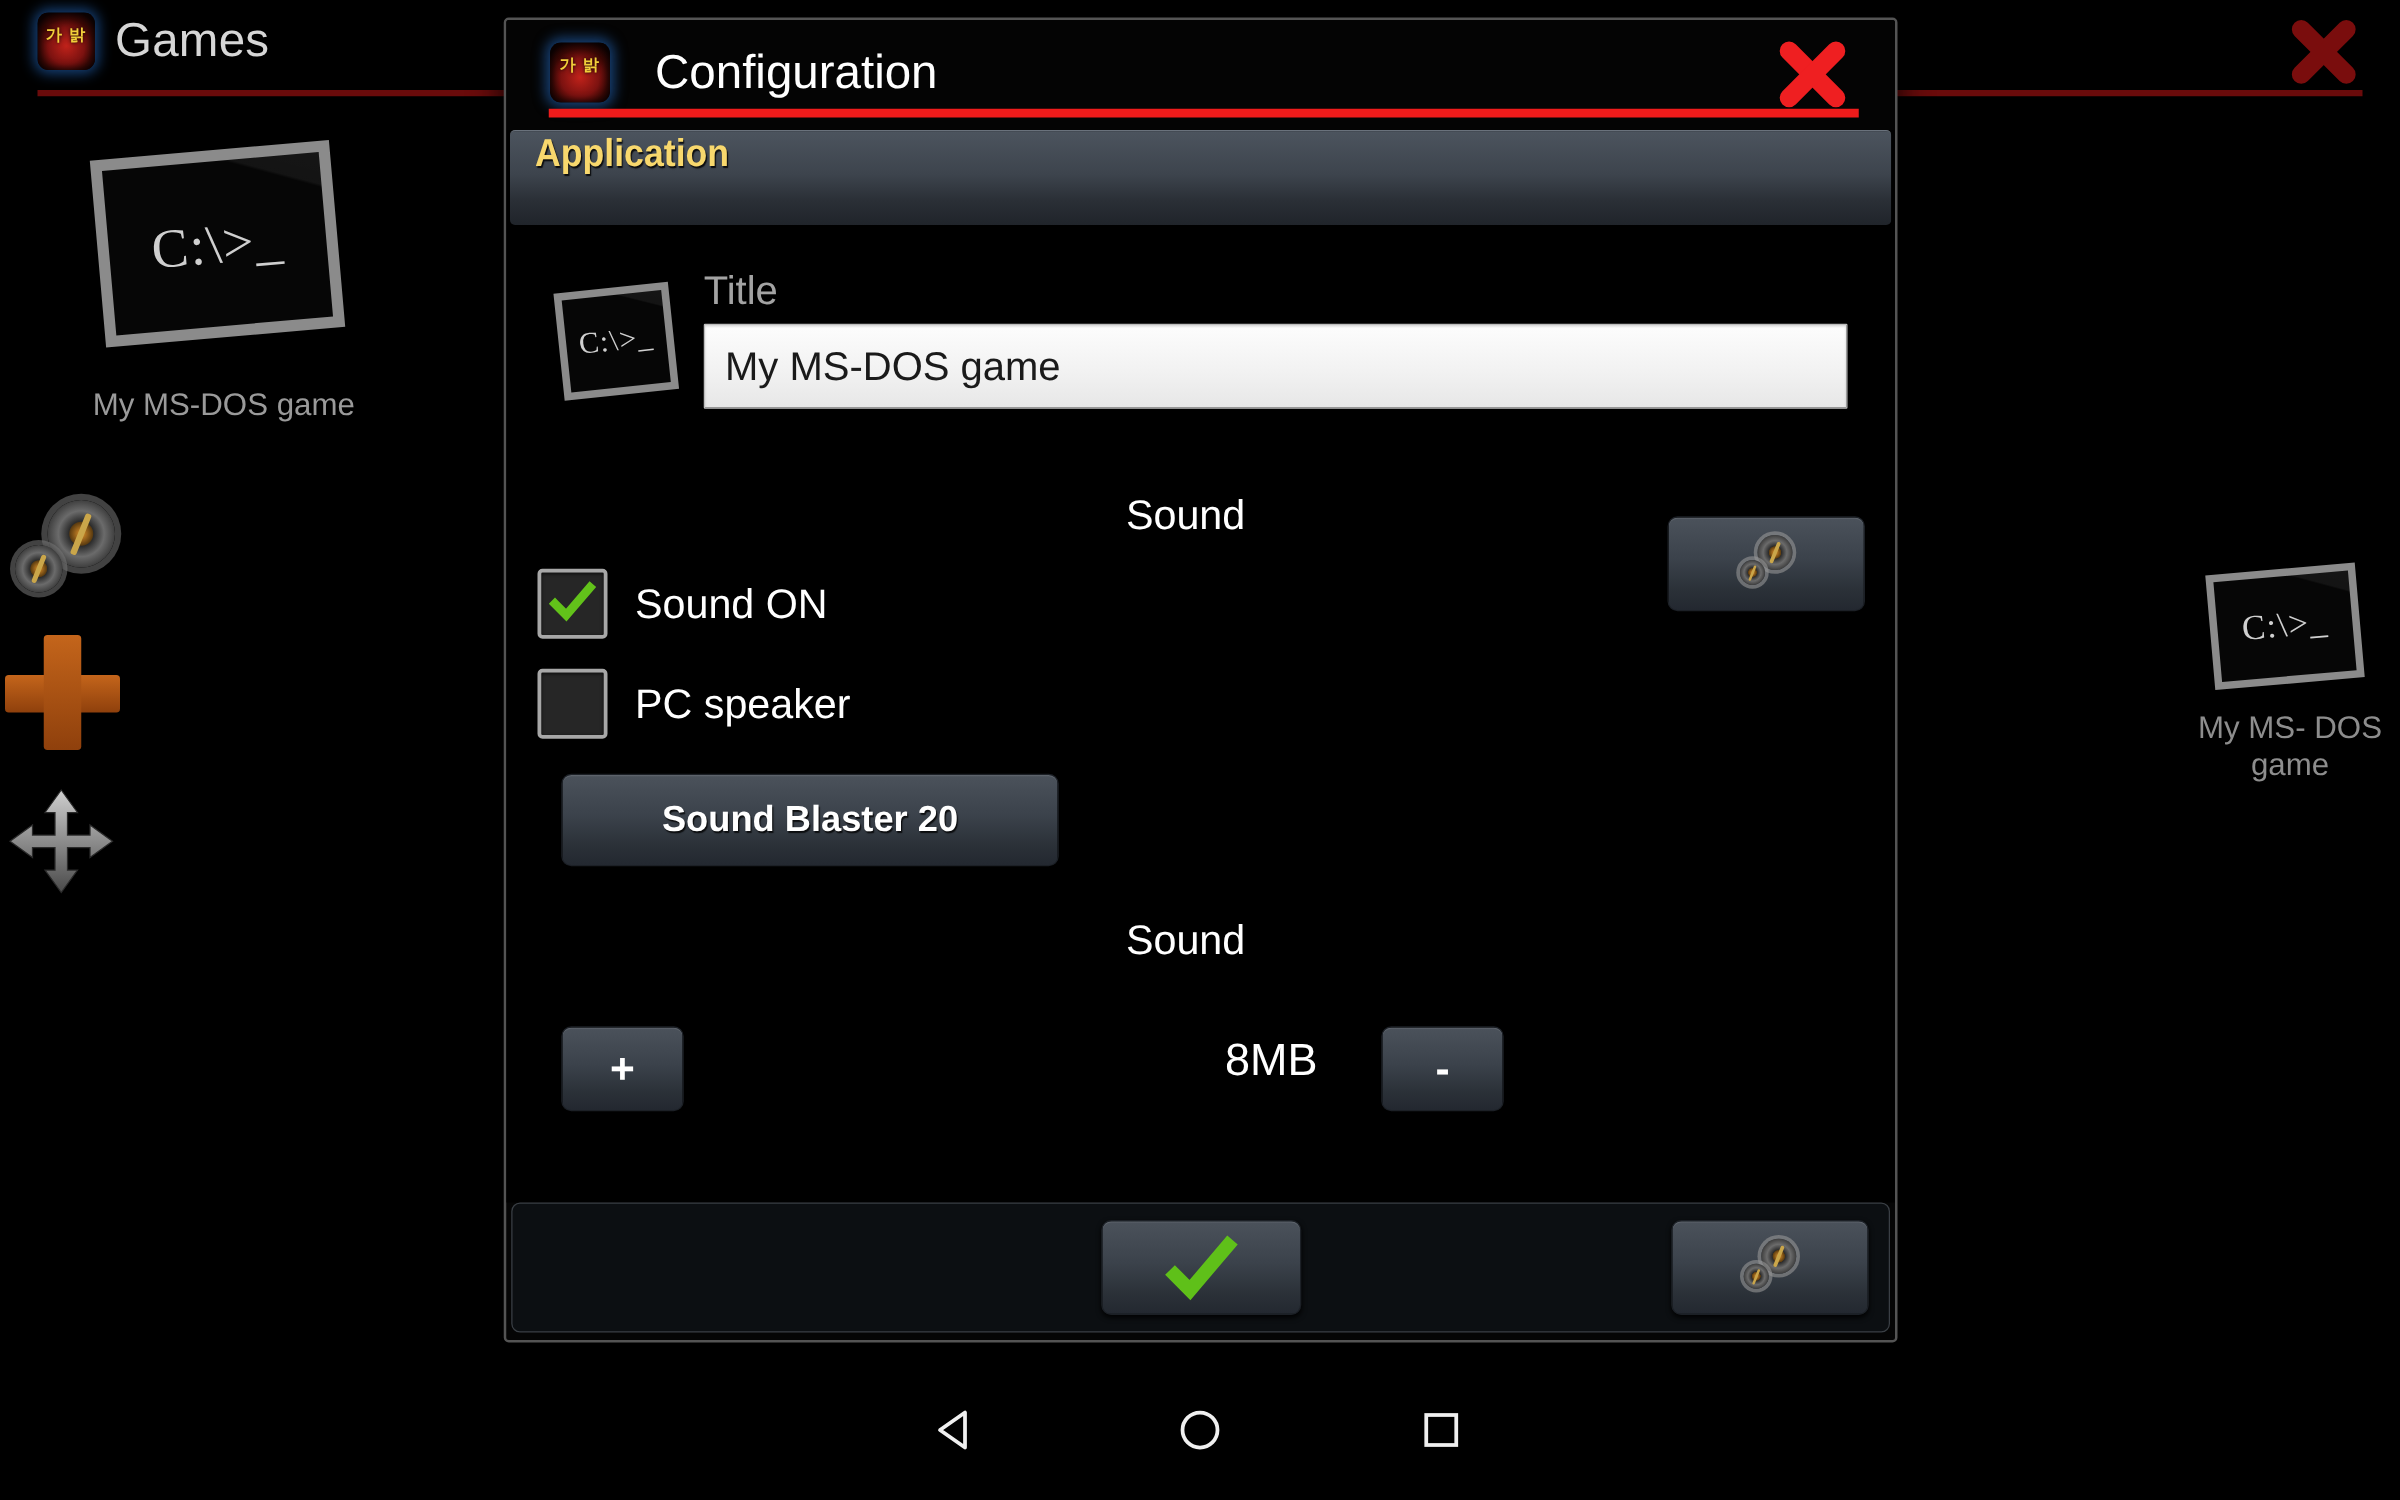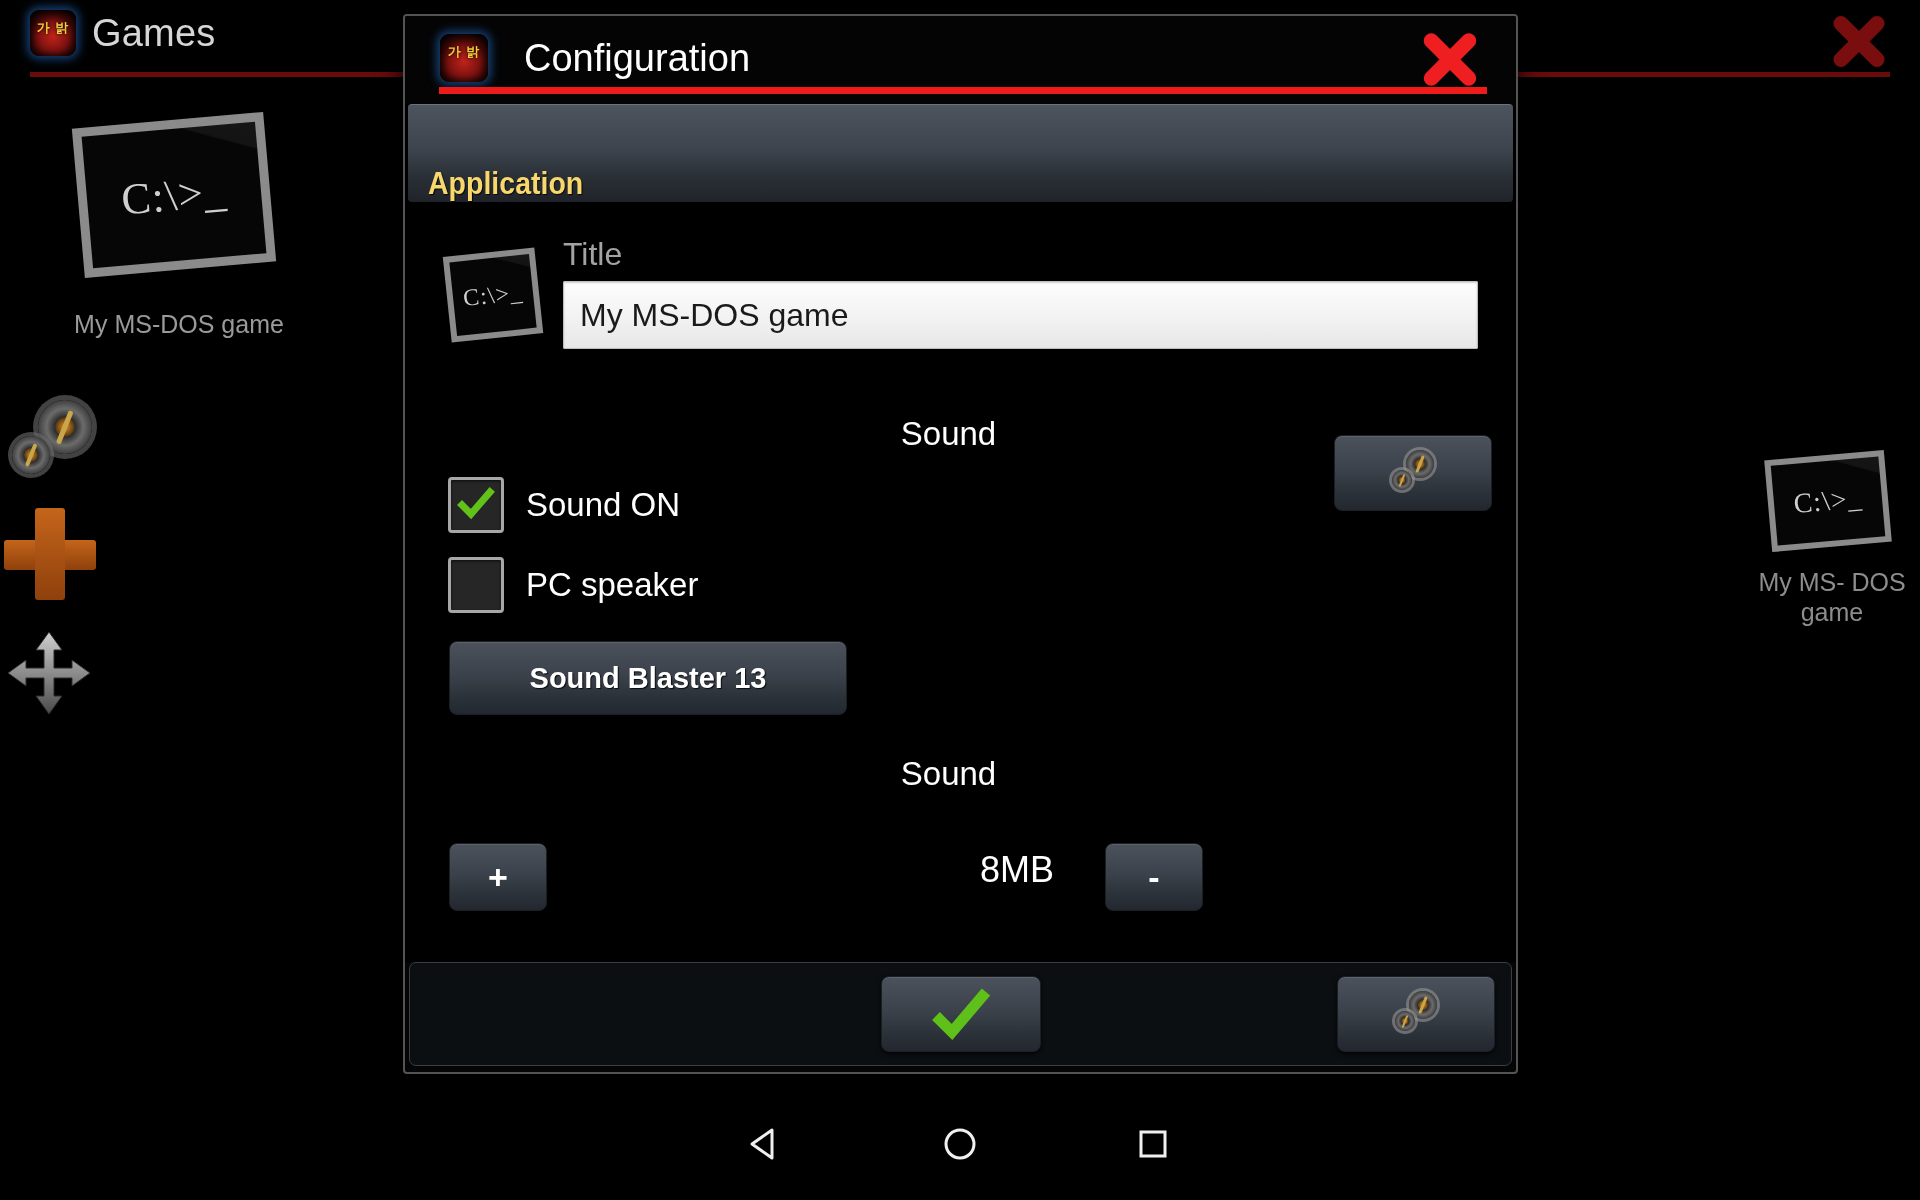--- a/index.html
+++ b/index.html
@@ -135,25 +135,25 @@
   .dlg-close .b1{ transform:rotate(45deg); }
   .dlg-close .b2{ transform:rotate(-45deg); }
   .dlg-underline{
     position:absolute; left:34px; bottom:10px; width:1048px; height:7px;
     background:#ef1b1b;
   }
 
   .dlg-body{ flex:1 1 auto; position:relative; overflow:hidden; background:#000; }
 
   .sec-head{
-    margin:0 3px; height:98px; border-radius:4px;
+    margin:0 3px; height:76px; border-radius:4px;
     background:linear-gradient(180deg,#4c545e 0%, #3d444d 46%, #2a2f36 74%, #20242a 100%);
     border-top:1px solid #6a727c;
     box-shadow:0 2px 5px rgba(0,0,0,.8);
-    display:flex; align-items:flex-end;
+    display:flex; align-items:flex-start;
   }
   .sec-head span{
     margin-left:20px; color:#f8d86d; font-size:31px; font-weight:bold;
     font-family:"Liberation Sans Narrow","Liberation Sans",sans-serif;
     transform:scaleX(.92); transform-origin:left center;
     text-shadow:1px 1px 1px rgba(0,0,0,.85);
   }
 
   .app-row{ display:flex; align-items:flex-start; padding:34px 0 26px 36px; }
   .app-row .tileWrap{ width:122px; padding-top:16px; }
@@ -167,21 +167,21 @@
     border:1px solid #bdbdbd; border-radius:1px;
     color:#1a1a1a; font-size:32px; padding:0 16px;
     font-family:"Liberation Sans", sans-serif;
     box-shadow:inset 0 1px 2px rgba(0,0,0,.18);
   }
 
   .hw-area{ position:relative; padding:0 0 0 0; }
   .grp-title{
     text-align:center; color:#fff; font-size:33px; padding-top:40px; padding-right:24px;
   }
-  .chk-row{ display:flex; align-items:center; padding-left:43px; margin-top:24px; }
+  .chk-row{ display:flex; align-items:center; padding-left:25px; margin-top:24px; }
   .chkbox{
     width:56px; height:56px; border:3px solid #a7a7a7; border-radius:4px;
     background:#262626; display:flex; align-items:center; justify-content:center;
     box-shadow:inset 0 1px 3px rgba(0,0,0,.7);
   }
   .chkbox svg{ display:block; }
   .chk-label{ color:#fff; font-size:33px; margin-left:22px; }
 
   .btn-std{
     background:linear-gradient(180deg,#4b525b 0%, #3b424b 45%, #2b3138 78%, #232830 100%);
@@ -348,21 +348,21 @@
             </svg>
           </div>
           <div class="chk-label">Sound ON</div>
         </div>
 
         <div class="chk-row">
           <div class="chkbox"></div>
           <div class="chk-label">PC speaker</div>
         </div>
 
-        <button class="btn-std sb-btn">Sound Blaster 13</button>
+        <button class="btn-std sb-btn">Sound Blaster 20</button>
 
         <div class="grp-title">Sound</div>
 
         <div class="mem-row">
           <button class="btn-std mem-btn mem-plus">+</button>
           <div class="mem-val">8MB</div>
           <button class="btn-std mem-btn mem-btn-b">-</button>
         </div>
 
       </div>

